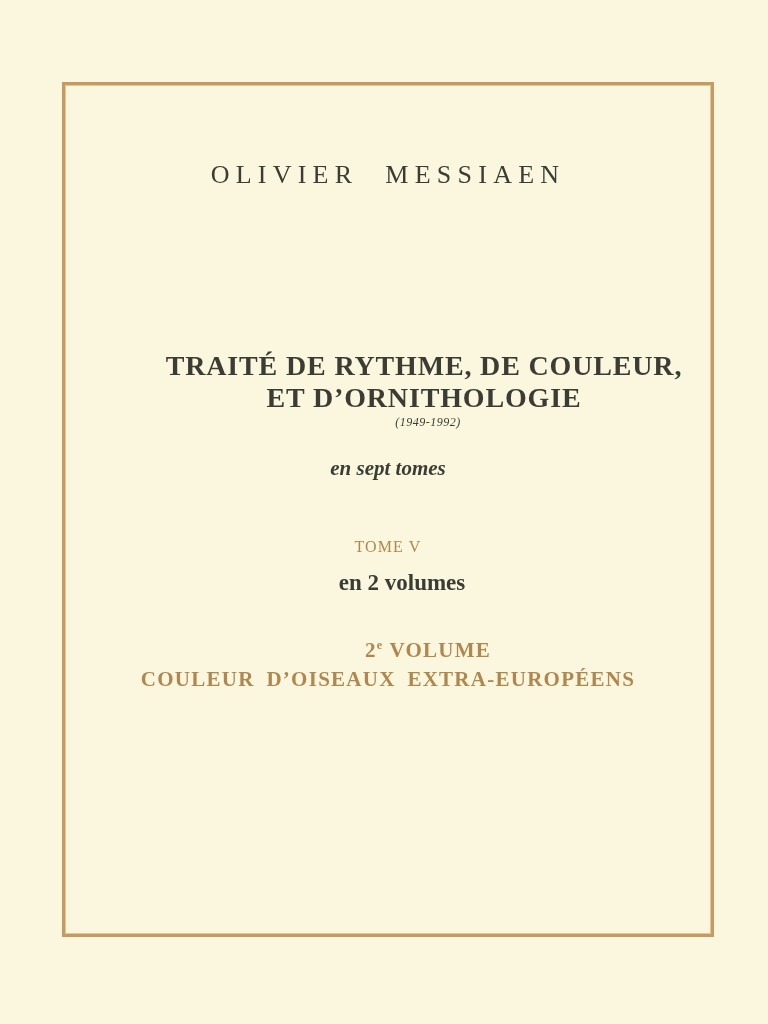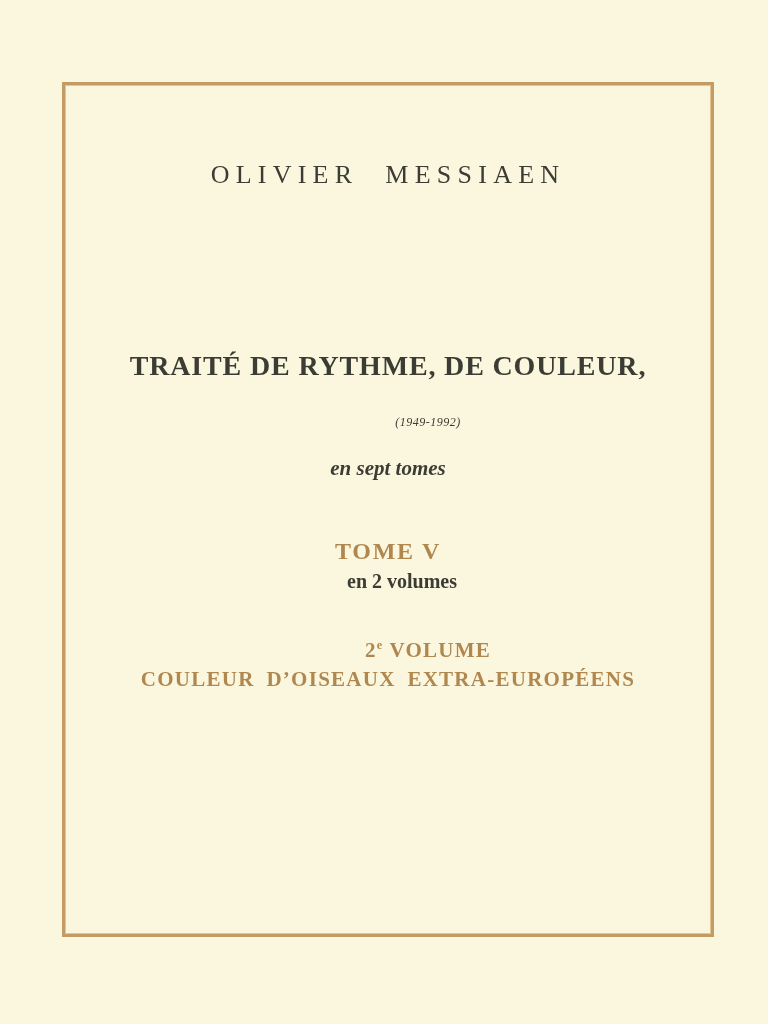--- a/index.html
+++ b/index.html
@@ -46,46 +46,47 @@
     word-spacing: 0.55em;
     color: var(--text-color);
   }
   .title {
     top: 350px;
     font-size: 28px;
     font-weight: bold;
     letter-spacing: 0.03em;
     line-height: 1.16;
     color: var(--text-color);
+    margin-left: 36px;
   }
   .years {
     top: 415px;
     font-size: 12px;
     font-style: italic;
     letter-spacing: 0.04em;
     color: var(--text-color);
     margin-left: 40px;
   }
   .series-note {
     top: 456px;
     font-size: 21px;
     font-style: italic;
     font-weight: 600;
     color: var(--text-color);
   }
   .tome {
     top: 538px;
-    font-size: 24px;
-    font-weight: 700;
+    font-size: 16px;
+    font-weight: 400;
     letter-spacing: 0.07em;
     color: var(--accent-color);
   }
   .tome-note {
     top: 570px;
-    font-size: 20px;
+    font-size: 23px;
     font-weight: 600;
     color: var(--text-color);
     padding-left: 28px;
   }
   .volume {
     top: 638px;
     font-size: 21px;
     font-weight: 600;
     letter-spacing: 0.06em;
     color: var(--accent-color);
@@ -115,20 +116,21 @@
 <body>
 
 <div class="cover">
 
   <div class="frame"></div>
 
   <div class="tblock author">OLIVIER MESSIAEN</div>
 
   <div class="tblock title">
     <div>TRAITÉ DE RYTHME, DE COULEUR,</div>
+    <div>ET D’ORNITHOLOGIE</div>
   </div>
 
   <div class="tblock years">(1949-1992)</div>
 
   <div class="tblock series-note">en sept tomes</div>
 
   <div class="tblock tome">TOME V</div>
 
   <div class="tblock tome-note">en 2 volumes</div>
 

